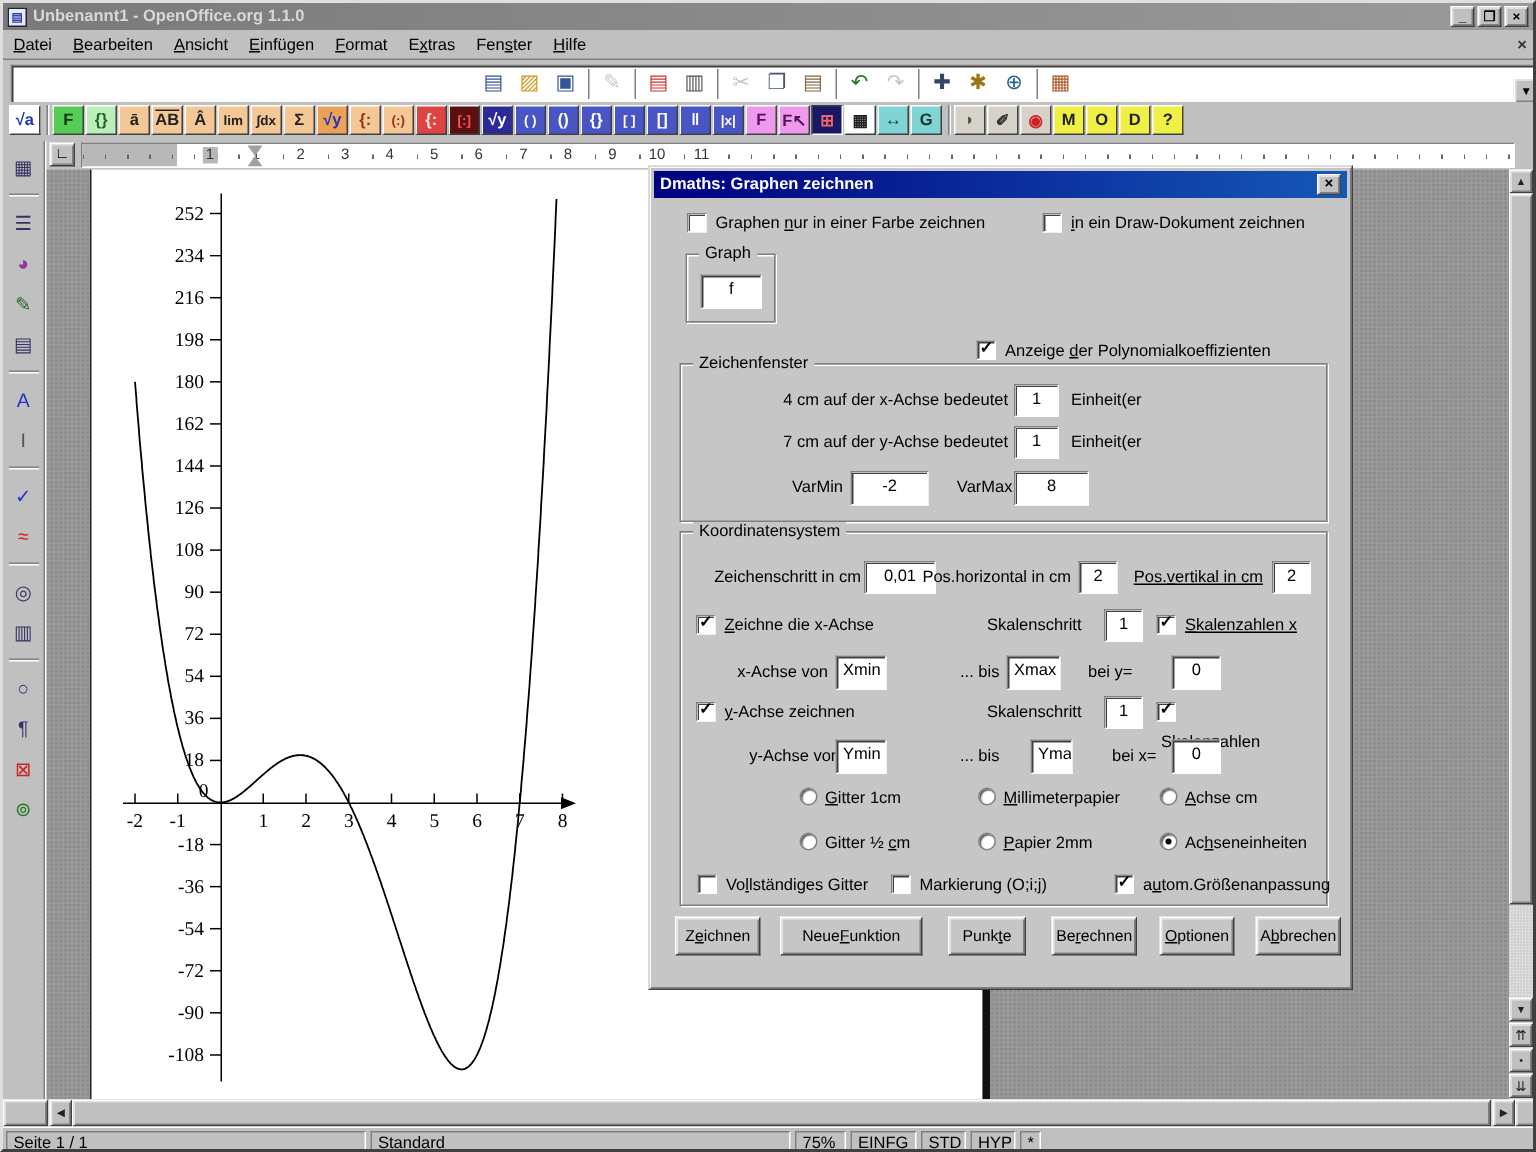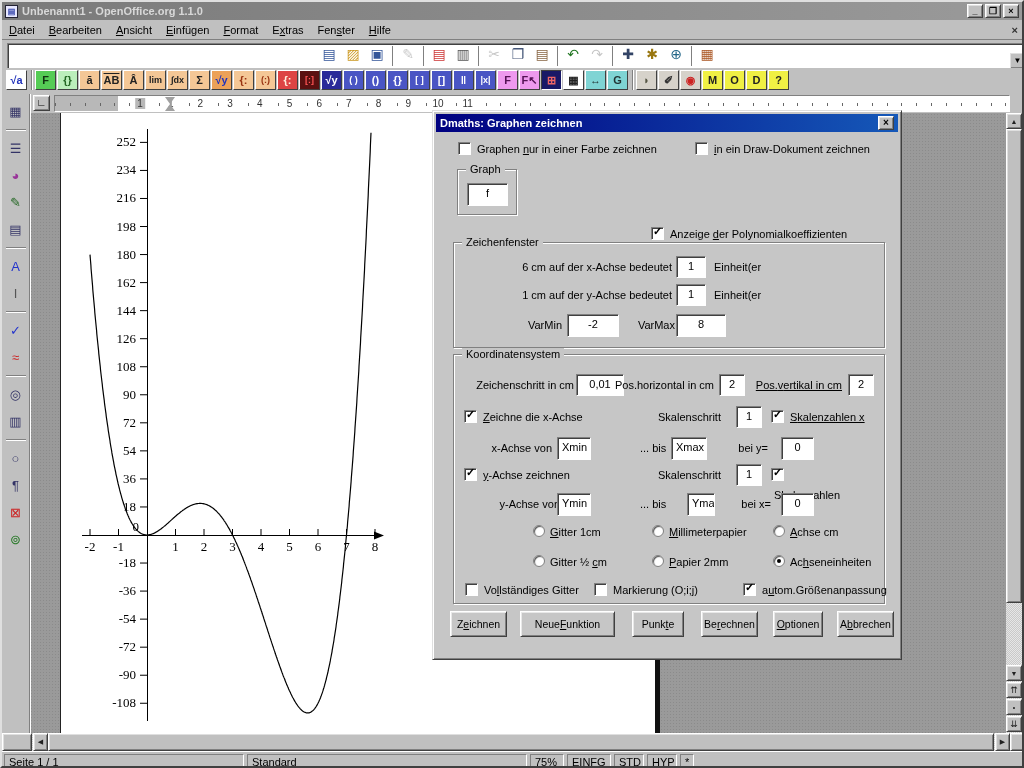--- a/index.html
+++ b/index.html
@@ -277,24 +277,24 @@
 
     
     <span class="cb on" style="left:218px;top:116px;">
         <span class="cbmark">✓</span>
       </span>
     <span class="lbl" style="left:237px;top:117px;">Anzeige <span class="ul">d</span>er Polynomialkoeffizienten</span>
 
     
     <div class="groupbox" style="left:20px;top:131px;width:432px;height:106px;">
       <span class="legend">Zeichenfenster</span>
-      <span class="lbl r" style="left:8px;top:18px;width:210px;">6 cm auf der x-Achse bedeutet</span>
+      <span class="lbl r" style="left:8px;top:18px;width:210px;">4 cm auf der x-Achse bedeutet</span>
       <span class="field ctr" style="left:222px;top:13px;width:30px;height:22px;">1</span>
       <span class="lbl" style="left:260px;top:18px;">Einheit(er</span>
-      <span class="lbl r" style="left:8px;top:46px;width:210px;">1 cm auf der y-Achse bedeutet</span>
+      <span class="lbl r" style="left:8px;top:46px;width:210px;">7 cm auf der y-Achse bedeutet</span>
       <span class="field ctr" style="left:222px;top:41px;width:30px;height:22px;">1</span>
       <span class="lbl" style="left:260px;top:46px;">Einheit(er</span>
       <span class="lbl r" style="left:8px;top:76px;width:100px;text-align:right;">VarMin</span>
       <span class="field ctr" style="left:113px;top:71px;width:52px;height:23px;">-2</span>
       <span class="lbl r" style="left:169px;top:76px;width:52px;">VarMax</span>
       <span class="field ctr" style="left:222px;top:71px;width:50px;height:23px;">8</span>
     </div>
 
     
     <div class="groupbox" style="left:20px;top:243px;width:432px;height:250px;">
@@ -315,21 +315,21 @@
       <span class="field ctr" style="left:282px;top:51px;width:26px;height:22px;">1</span>
       <span class="cb on" style="left:317px;top:55px;">
           <span class="cbmark">✓</span>
         </span>
       <span class="lbl" style="left:336px;top:56px;text-decoration:underline;"><span class="ul">S</span>kalenzahlen x</span>
 
       <span class="lbl r" style="left:28px;top:87px;width:70px;">x-Achse von</span>
       <span class="field ctr" style="left:103px;top:82px;width:34px;height:23px;">Xmin</span>
       <span class="lbl" style="left:186px;top:87px;">... bis</span>
       <span class="field ctr" style="left:217px;top:82px;width:36px;height:23px;">Xmax</span>
-      <span class="lbl r" style="left:274px;top:87px;width:40px;">bei y=</span>
+      <span class="lbl r" style="left:261px;top:87px;width:40px;">bei y=</span>
       <span class="field ctr" style="left:327px;top:82px;width:33px;height:23px;">0</span>
 
       <span class="cb on" style="left:10px;top:113px;">
           <span class="cbmark">✓</span>
         </span>
       <span class="lbl" style="left:29px;top:114px;"><span class="ul">y</span>-Achse zeichnen</span>
       <span class="lbl r" style="left:187px;top:114px;width:80px;">Skalenschritt</span>
       <span class="field ctr" style="left:282px;top:109px;width:26px;height:22px;">1</span>
       <span class="cb on" style="left:317px;top:113px;">
           <span class="cbmark">✓</span>

